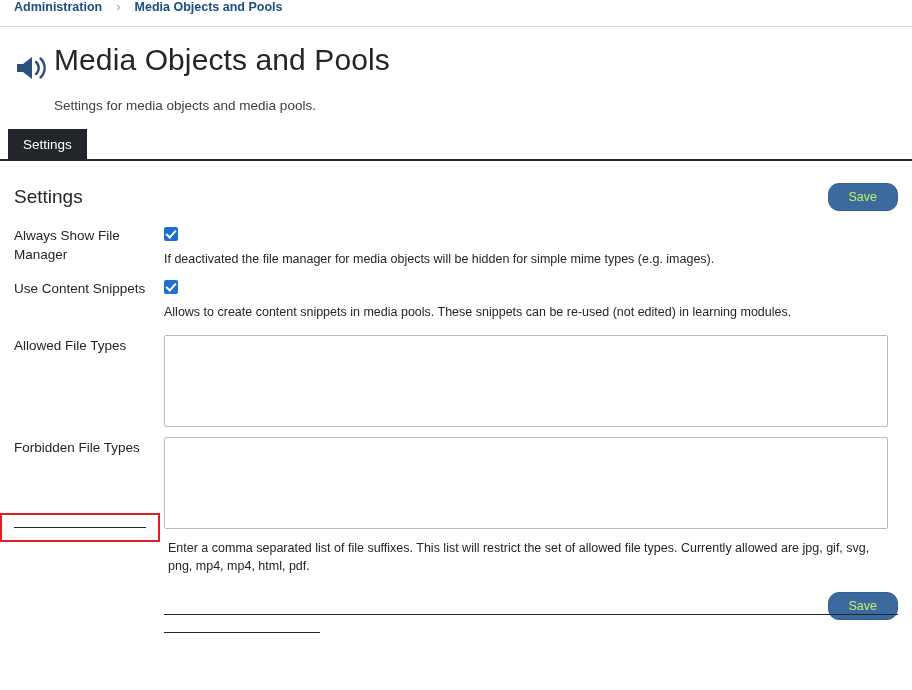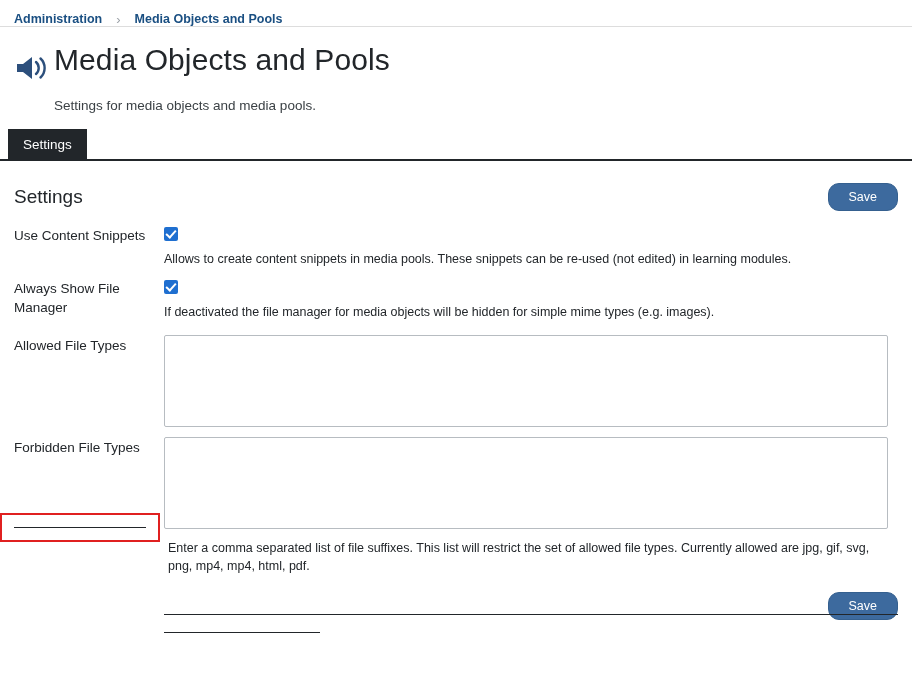--- a/index.html
+++ b/index.html
@@ -11,21 +11,21 @@
     background: #ffffff;
     font-family: "Liberation Sans", sans-serif;
     color: #22262a;
     overflow: hidden;
   }
 
   
   .breadcrumb-bar {
     height: 27px;
     display: flex;
-    align-items: flex-end;
+    align-items: flex-start;
     padding: 0 14px;
     border-bottom: 1px solid #dddddd;
     font-size: 12.5px;
   }
   .crumb {
     color: #1a4f82;
     font-weight: bold;
     text-decoration: none;
     white-space: nowrap;
   }
@@ -96,21 +96,21 @@
     margin-bottom: 14px;
   }
   .section-title {
     font-size: 19px;
     font-weight: normal;
     color: #22262a;
     flex: 1;
   }
   .btn-save {
     background: #3d6a9e;
-    color: #ffffff;
+    color: #bef264;
     border: 1px solid #35608f;
     border-radius: 11px;
     font-size: 12.5px;
     font-family: inherit;
     padding: 6px 20px;
     cursor: pointer;
   }
 
   .field {
     display: flex;
@@ -214,32 +214,32 @@
 </div>
 
 <div class="content">
 
   <div class="section-row">
     <div class="section-title">Settings</div>
     <button class="btn-save">Save</button>
   </div>
 
   <div class="field">
+    <div class="field-label">Always Show File Manager</div>
+    <div class="field-body">
+      <span class="checkbox"></span>
+      <div class="hint">If deactivated the file manager for media objects will be hidden for simple mime types (e.g. images).</div>
+    </div>
+  </div>
+
+  <div class="field">
     <div class="field-label">Use Content Snippets</div>
     <div class="field-body">
       <span class="checkbox"></span>
       <div class="hint">Allows to create content snippets in media pools. These snippets can be re-used (not edited) in learning modules.</div>
-    </div>
-  </div>
-
-  <div class="field">
-    <div class="field-label">Always Show File Manager</div>
-    <div class="field-body">
-      <span class="checkbox"></span>
-      <div class="hint">If deactivated the file manager for media objects will be hidden for simple mime types (e.g. images).</div>
     </div>
   </div>
 
   <div class="field" style="margin-top:14px">
     <div class="field-label">Allowed File Types</div>
     <div class="field-body">
       <textarea class="txtarea" style=""></textarea>
     </div>
   </div>
 

